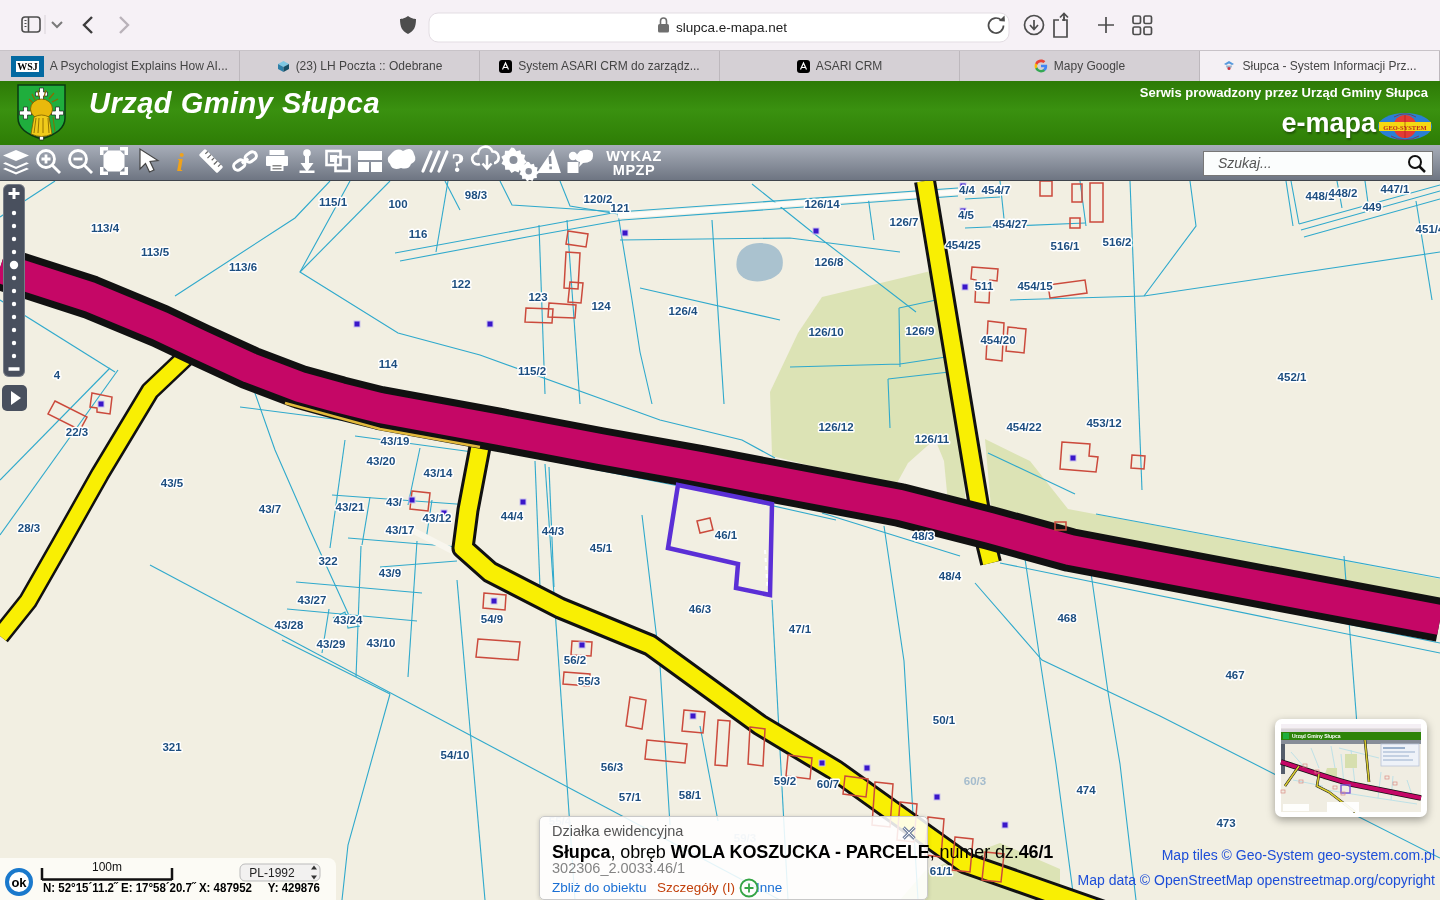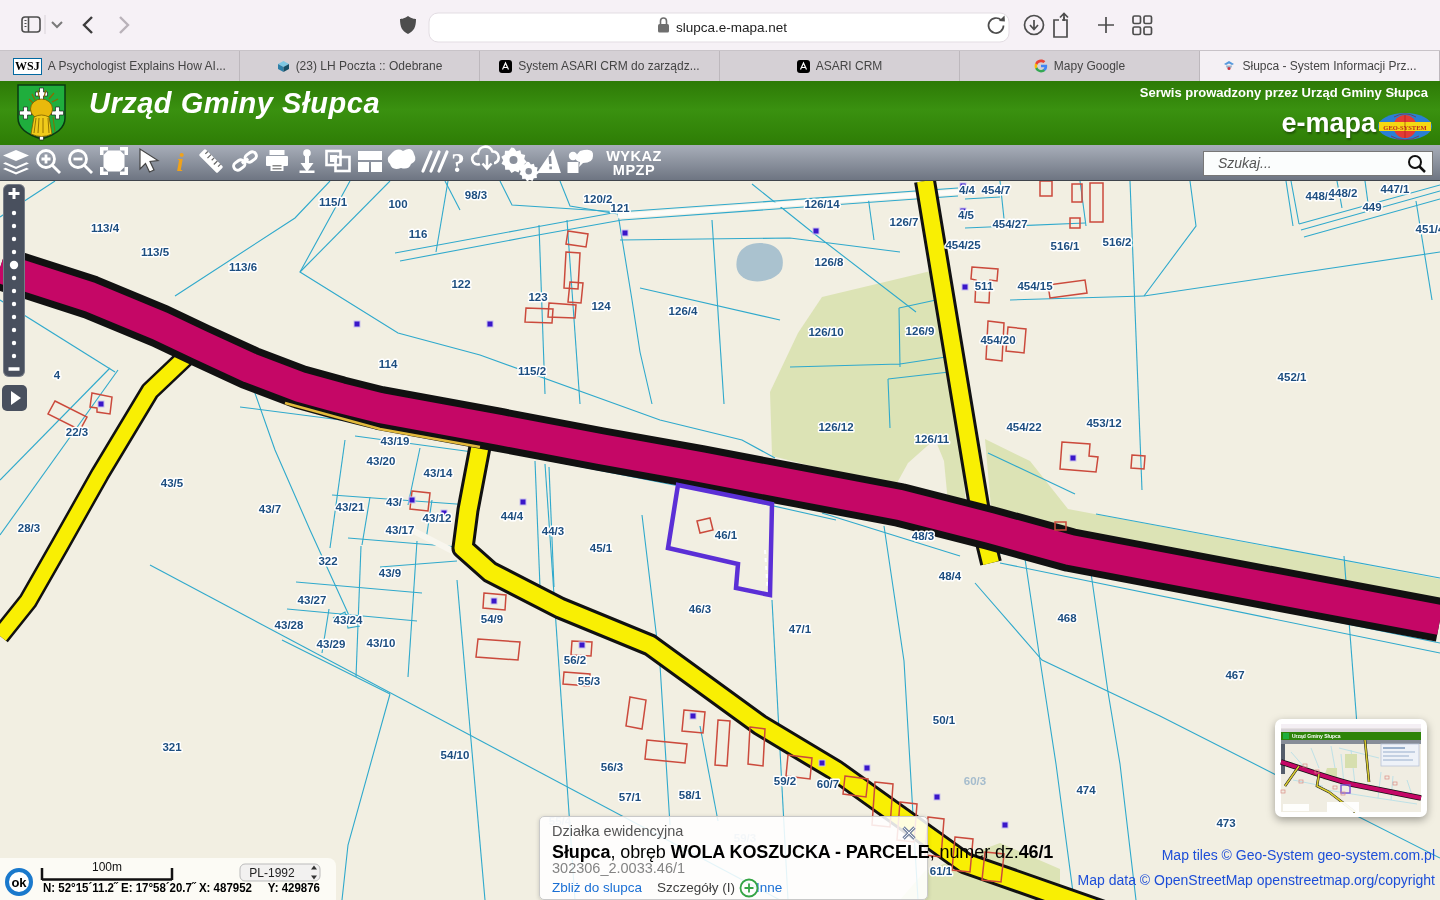--- a/index.html
+++ b/index.html
@@ -312,21 +312,21 @@
         <path d="M1059,20 h-5 v17 h13 v-17 h-5"></path>
         <path d="M1098,25 h16 m-8,-8 v16"></path>
         <rect x="1133" y="16" width="7.5" height="7.5" rx="1.5"></rect>
         <rect x="1144" y="16" width="7.5" height="7.5" rx="1.5"></rect>
         <rect x="1133" y="27" width="7.5" height="7.5" rx="1.5"></rect>
         <rect x="1144" y="27" width="7.5" height="7.5" rx="1.5"></rect>
       </g>
     </svg>
   </div>
   <div id="tabbar">
-    <div class="tab"><span class="fav" style="color:#000;font-family:'Liberation Serif',serif;font-weight:bold;font-size:12px;border:1px solid #0369a1;padding:0 1px;background:#fff;">WSJ</span>A Psychologist Explains How AI...</div>
+    <div class="tab"><span class="fav" style="color:#000;font-family:'Liberation Serif',serif;font-weight:bold;font-size:10px;border:5px solid #0369a1;padding:0 1px;background:#fff;">WSJ</span>A Psychologist Explains How AI...</div>
     <div class="tab"><svg width="13" height="13">
           <path d="M1,4 L6.5,1 L12,4 L6.5,7 Z" fill="#7ec8e3"></path>
           <path d="M1,4 L6.5,7 L6.5,12 L1,9 Z" fill="#2d7fa8"></path>
           <path d="M12,4 L6.5,7 L6.5,12 L12,9 Z" fill="#174f66"></path>
         </svg>(23) LH Poczta :: Odebrane</div>
     <div class="tab"><svg width="13" height="13">
           <rect width="13" height="13" rx="3" fill="#000"></rect>
           <path d="M3.5,9.5 L6.5,3 L9.5,9.5 M5,7.5 h3" stroke="#fff" stroke-width="1.2" fill="none"></path>
         </svg>System ASARI CRM do zarządz...</div>
     <div class="tab"><svg width="13" height="13">
@@ -505,22 +505,22 @@
       <rect x="240" y="6" width="80" height="17" rx="5" fill="#f2f1f0" stroke="#bbb"></rect>
       <text x="272" y="19" font-size="12" fill="#222" text-anchor="middle" font-family="Liberation Sans, sans-serif">PL-1992</text>
       <path d="M311,11.5 l3,-4 l3,4 z M311,17.5 l3,4 l3,-4 z" fill="#333"></path>
       <text x="43" y="34" font-size="12.5" font-weight="bold" fill="#000" font-family="Liberation Sans, sans-serif" textLength="277" lengthAdjust="spacingAndGlyphs">N: 52°15´11.2˝  E: 17°58´20.7˝  X: 487952&nbsp;&nbsp;&nbsp;&nbsp;&nbsp;Y: 429876</text>
     </svg>
   </div>
   <div id="popup">
     <div style="position:absolute;left:12px;top:6px;color:#555;font-size:14.5px;">Działka ewidencyjna</div>
     <div style="position:absolute;left:12px;top:25px;color:#000;font-size:18px;letter-spacing:-0.1px;"><b>Słupca</b>, obręb <b>WOLA KOSZUCKA - PARCELE</b>, numer dz.<b>46/1</b></div>
     <div style="position:absolute;left:12px;top:43px;color:#848484;font-size:14.5px;">302306_2.0033.46/1</div>
-    <div style="position:absolute;left:12px;top:63px;color:#1a6fd4;font-size:13.5px;">Zbliż do slupca</div>
-    <div style="position:absolute;left:117px;top:63px;color:#404040;font-size:13.5px;">Szczegóły (I)</div>
+    <div style="position:absolute;left:12px;top:63px;color:#1a6fd4;font-size:13.5px;">Zbliż do obiektu</div>
+    <div style="position:absolute;left:117px;top:63px;color:#c2410c;font-size:13.5px;">Szczegóły (I)</div>
     <div style="position:absolute;left:216px;top:63px;color:#1a6fd4;font-size:13.5px;">Inne</div>
     <svg style="position:absolute;left:199px;top:61px" width="20" height="20">
         <circle cx="10" cy="10" r="8.5" fill="none" stroke="#35a546" stroke-width="1.8"></circle>
         <path d="M10,5.5 v9 M5.5,10 h9" stroke="#35a546" stroke-width="1.8"></path>
       </svg>
     <svg style="position:absolute;right:10px;top:8px" width="16" height="16">
         <path d="M2.5,2.5 L13.5,13.5 M13.5,2.5 L2.5,13.5" stroke="#7c8aa5" stroke-width="3.2"></path>
         <path d="M2.5,2.5 L13.5,13.5 M13.5,2.5 L2.5,13.5" stroke="#eef1f6" stroke-width="1"></path>
       </svg>
   </div>

